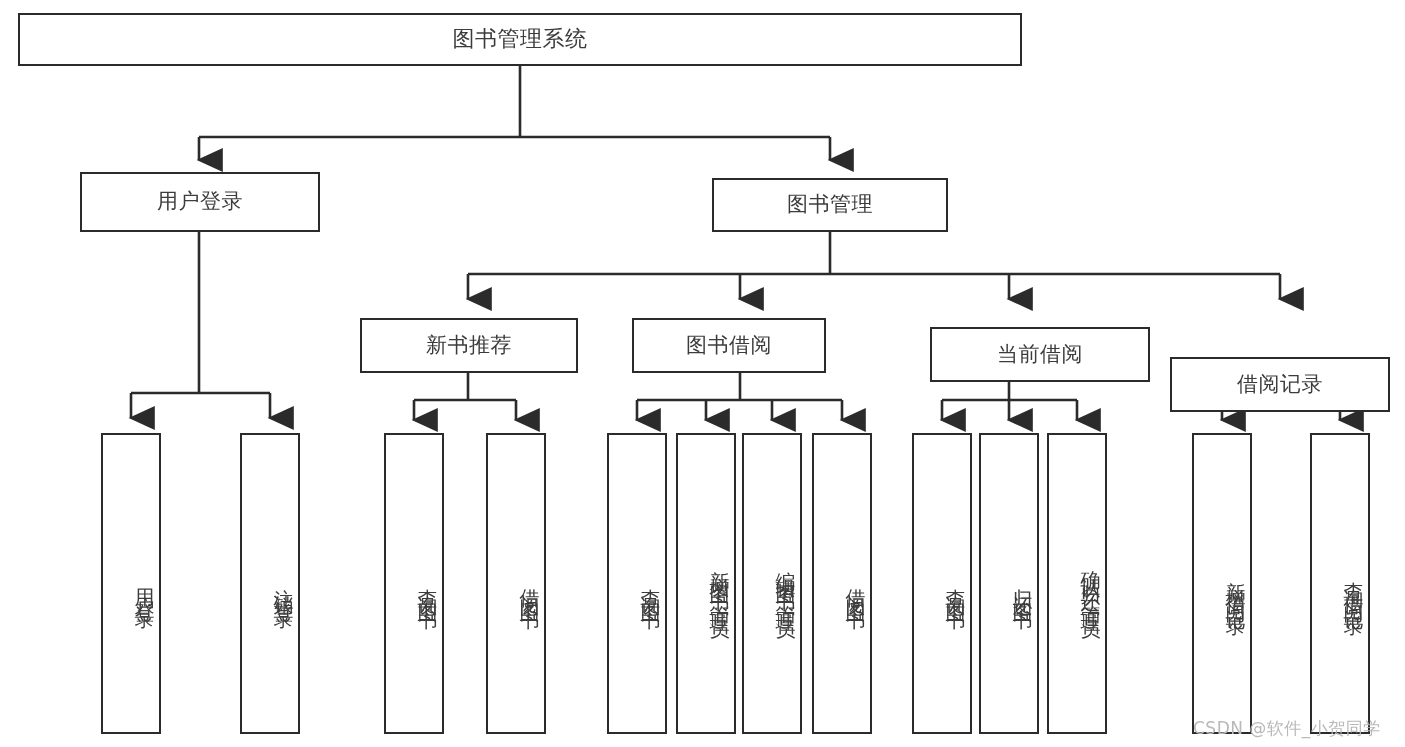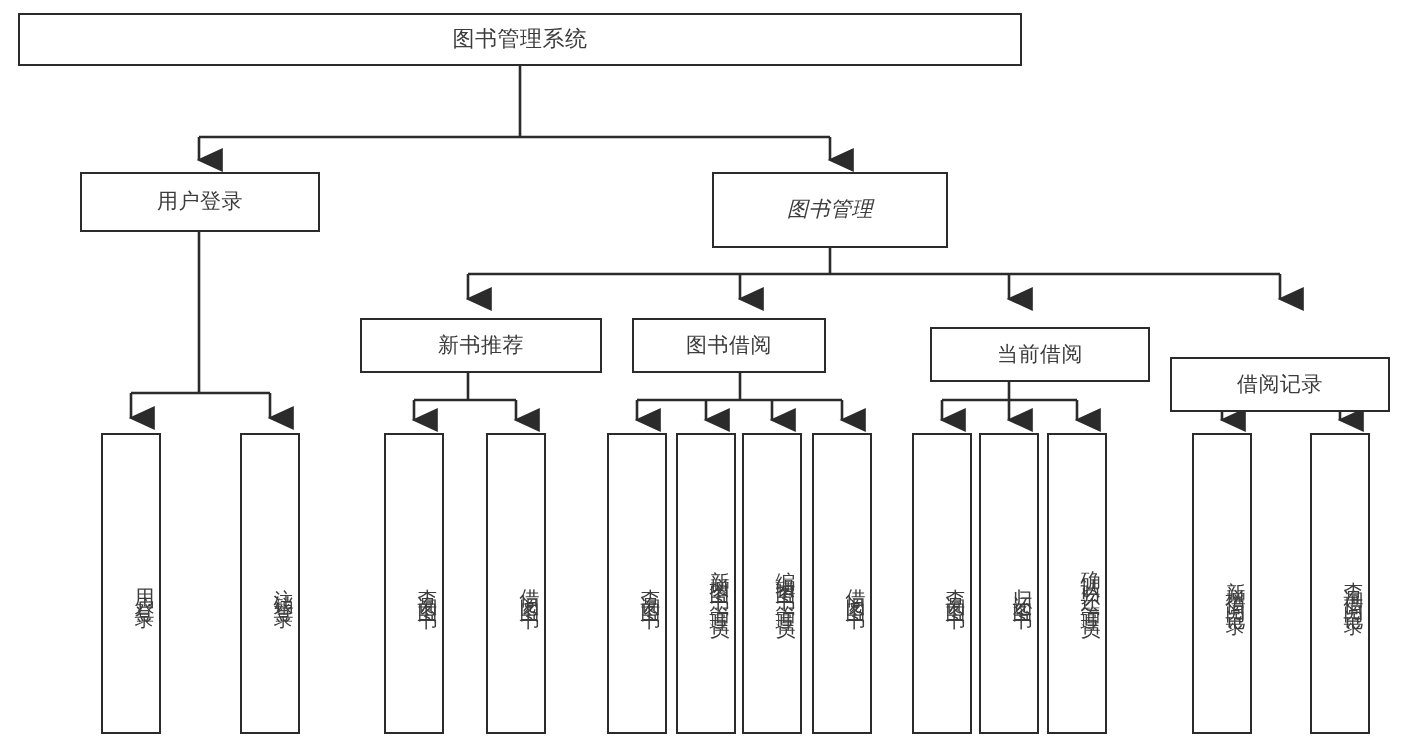--- a/index.html
+++ b/index.html
@@ -128,25 +128,25 @@
   </svg>
 
   <div class="node horiz root" style="left:18px; top:13px; width:1004px; height:53px;">
     <span>图书管理系统</span>
   </div>
 
   <div class="node horiz" style="left:80px; top:172px; width:240px; height:60px;">
     <span>用户登录</span>
   </div>
 
-  <div class="node horiz" style="left:712px; top:172px; width:236px; height:76px;font-style:italic;">
+  <div class="node horiz" style="left:712px; top:178px; width:236px; height:54px;">
     <span>图书管理</span>
   </div>
 
-  <div class="node horiz" style="left:360px; top:318px; width:242px; height:55px;">
+  <div class="node horiz" style="left:360px; top:318px; width:218px; height:55px;">
     <span>新书推荐</span>
   </div>
 
   <div class="node horiz" style="left:632px; top:318px; width:194px; height:55px;">
     <span>图书借阅</span>
   </div>
 
   <div class="node horiz" style="left:900px; top:327px; width:220px; height:55px;margin-left:30px;">
     <span>当前借阅</span>
   </div>
@@ -200,14 +200,15 @@
   </div>
 
   <div class="node vert" style="left:1192px; top:433px; width:60px; height:301px;">
     <span class="vlabel">新增借阅记录</span>
   </div>
 
   <div class="node vert" style="left:1310px; top:433px; width:60px; height:301px;">
     <span class="vlabel">查询借阅记录</span>
   </div>
 
+  <div class="watermark" style="left:1193px; top:717px;">CSDN @软件_小贺同学</div>
 
 </div>
 
 </body></html>

